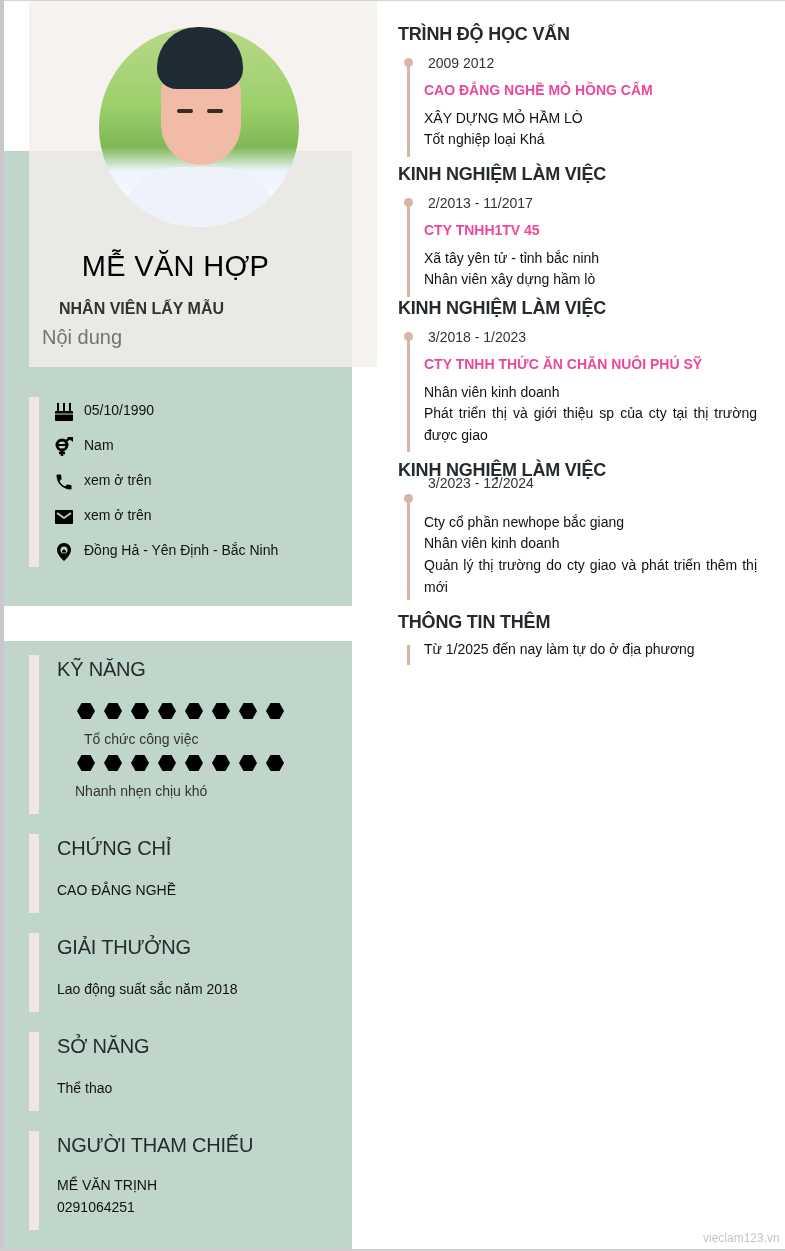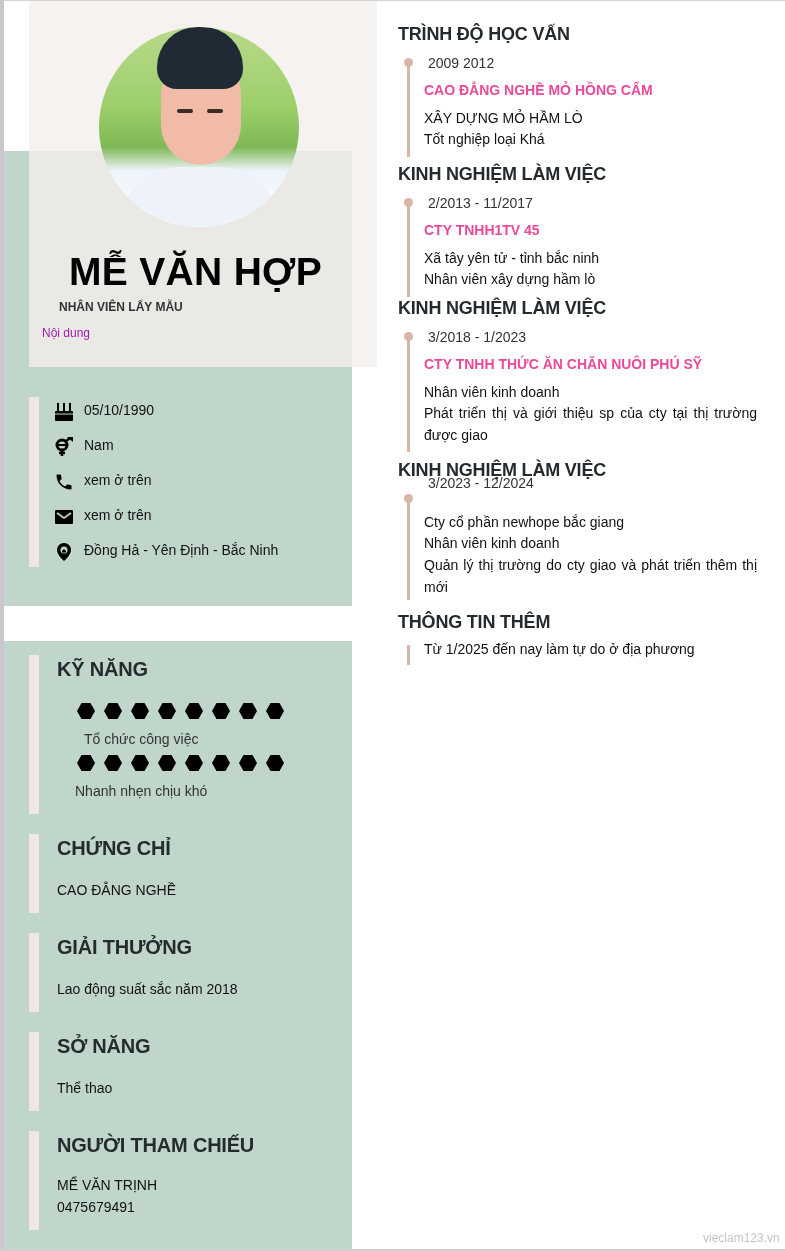--- a/index.html
+++ b/index.html
@@ -18,32 +18,32 @@
   .green-2 { position: absolute; left: 4px; top: 641px; width: 348px; height: 608px; background: #c0d6ca; }
 
   .avatar { position: absolute; left: 99px; top: 27px; width: 200px; height: 200px; border-radius: 50%; overflow: hidden;
     background: radial-gradient(circle at 50% 38%, #f0b9a6 0 22%, transparent 23%),
                 linear-gradient(180deg, #b9d98a 0%, #9ccf6a 40%, #7fb855 60%, #eef4fb 72%, #ffffff 100%); }
   .avatar .hair { position: absolute; left: 58px; top: 0; width: 86px; height: 62px; background: #1f2a35; border-radius: 40px 40px 20px 20px; }
   .avatar .face { position: absolute; left: 62px; top: 30px; width: 80px; height: 108px; background: #f1bba8; border-radius: 40px 40px 44px 44px; }
   .avatar .shirt { position: absolute; left: 20px; top: 140px; width: 160px; height: 80px; background: #eef3fb; border-radius: 60px 60px 0 0; }
   .avatar .eye { position: absolute; top: 82px; width: 16px; height: 4px; background: #3a2a25; border-radius: 2px; }
 
-  .name { position: absolute; left: 29px; top: 250px; width: 323px; text-align: right; padding-right: 30px;
-    font-size: 39px; font-weight: 700; color: #000; letter-spacing: 0.3px; }
-  .job-title { position: absolute; left: 59px; top: 300px; font-size: 12px; font-weight: 700; color: #333; text-align: right; }
-  .summary { position: absolute; left: 42px; top: 326px; font-size: 12px; color: #a21caf; }
+  .name { position: absolute; left: 29px; top: 250px; width: 323px; text-align: center; padding-right: 30px;
+    font-size: 29px; font-weight: 400; color: #000; letter-spacing: 0.3px; }
+  .job-title { position: absolute; left: 59px; top: 300px; font-size: 16px; font-weight: 700; color: #333; text-align: right; }
+  .summary { position: absolute; left: 42px; top: 326px; font-size: 20px; color: #737373; }
 
   .side-bar { position: absolute; left: 29px; width: 10px; background: #f1e6e2; }
 
   .contact-item { position: absolute; left: 54px; height: 22px; display: flex; align-items: flex-start; }
   .contact-item .ico { width: 20px; height: 20px; display: flex; align-items: center; justify-content: center; }
   .contact-item .txt { margin-left: 10px; font-size: 14px; color: #111; }
 
-  .sec-title { position: absolute; left: 57px; font-size: 20px; font-weight: 700; color: #252a2e; letter-spacing: -0.2px; }
+  .sec-title { position: absolute; left: 57px; font-size: 20px; font-weight: 400; color: #252a2e; letter-spacing: -0.2px; }
   .sec-text { position: absolute; left: 57px; font-size: 14px; color: #111; line-height: 22px; }
 
   .hex-row { position: absolute; left: 77px; display: flex; gap: 9px; }
   .hex { width: 18px; height: 16px; background: #000; clip-path: polygon(25% 0, 75% 0, 100% 50%, 75% 100%, 25% 100%, 0 50%); }
   .skill-label { position: absolute; font-size: 14px; color: #333; }
 
   
   .r-title { position: absolute; left: 398px; font-size: 18px; font-weight: 700; color: #252a2e; letter-spacing: -0.2px; }
   .tl-line { position: absolute; left: 407px; width: 3px; background: #d8b5a7; }
   .tl-dot { position: absolute; left: 404px; width: 9px; height: 9px; border-radius: 50%; background: #d8b5a7; }
@@ -168,21 +168,21 @@
 <div class="sec-title" style="top:936px">GIẢI THƯỞNG</div>
 <div class="sec-text" style="top:978px">Lao động suất sắc năm 2018</div>
 
 <div class="side-bar" style="top:1032px;height:79px"></div>
 <div class="sec-title" style="top:1035px">SỞ NĂNG</div>
 <div class="sec-text" style="top:1077px">Thể thao</div>
 
 <div class="side-bar" style="top:1131px;height:99px"></div>
 <div class="sec-title" style="top:1134px">NGƯỜI THAM CHIẾU</div>
 <div class="sec-text" style="top:1174px">MỂ VĂN TRỊNH</div>
-<div class="sec-text" style="top:1196px">0475679491</div>
+<div class="sec-text" style="top:1196px">0291064251</div>
 
 <div class="r-title" style="top:24px">TRÌNH ĐỘ HỌC VẤN</div>
 <div class="tl-line" style="top:60px;height:97px"></div>
 <div class="tl-dot" style="top:58px"></div>
 <div class="r-date" style="top:55px">2009 2012</div>
 <div class="r-org" style="top:82px">CAO ĐẲNG NGHỀ MỎ HỒNG CẨM</div>
 <div class="r-text" style="top:107px">XÂY DỰNG MỎ HẦM LÒ</div>
 <div class="r-text" style="top:128px">Tốt nghiệp loại Khá</div>
 
 <div class="r-title" style="top:164px">KINH NGHIỆM LÀM VIỆC</div>

